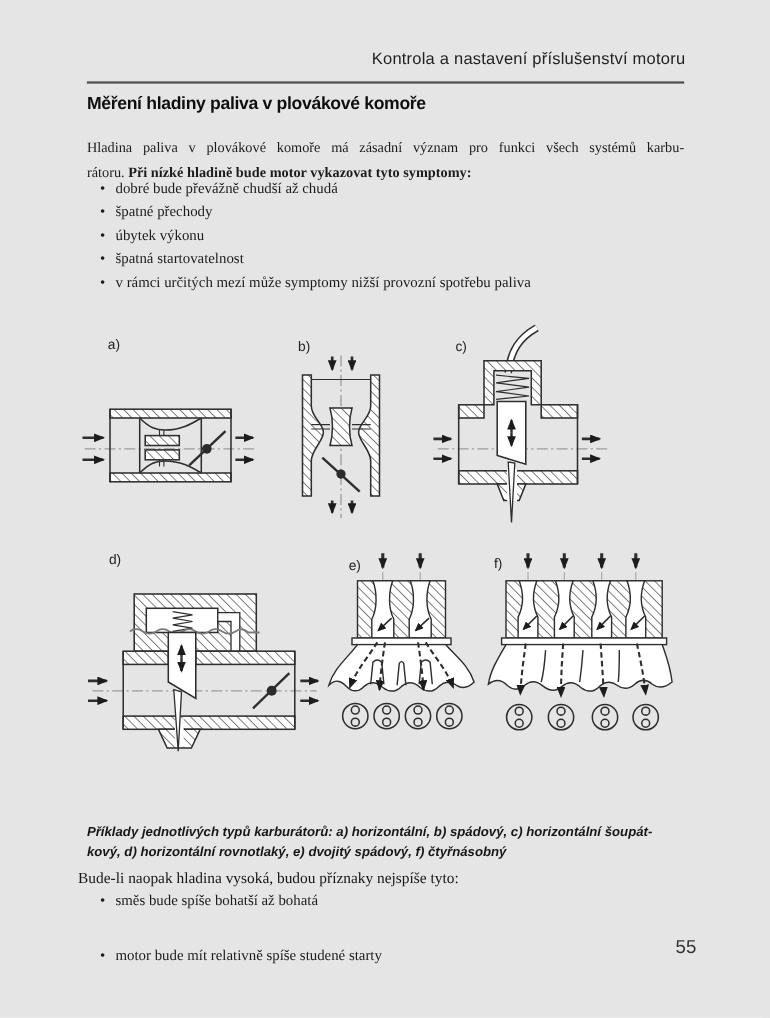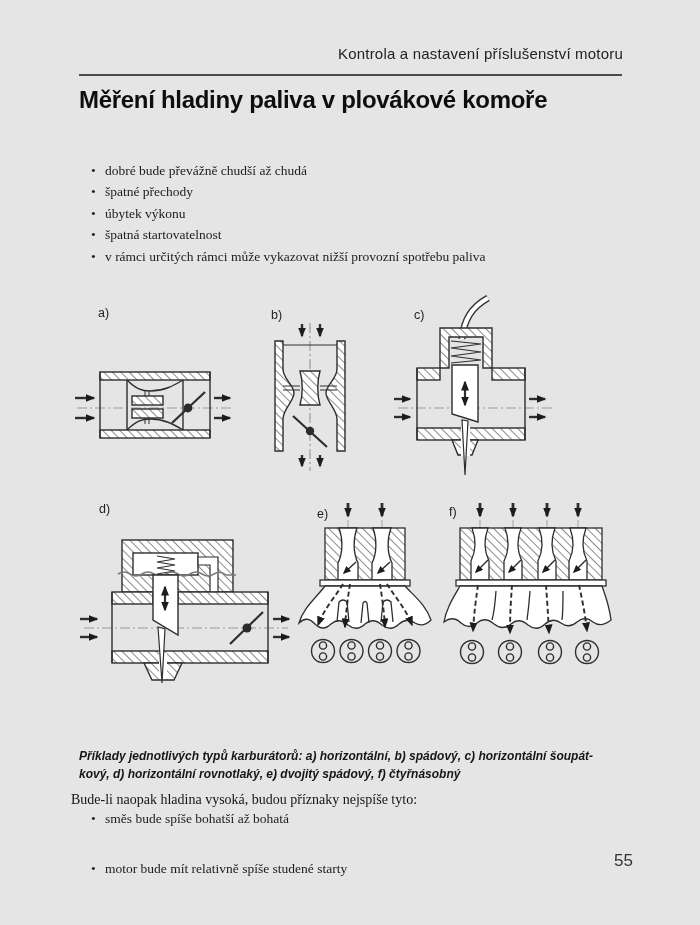--- a/index.html
+++ b/index.html
@@ -4,21 +4,21 @@
 <style>
   * { margin:0; padding:0; box-sizing:border-box; }
   body { background:#fff; font-family:"Liberation Serif", serif; }
   .page { position:relative; width:700px; height:925px; background:#e5e5e5; overflow:hidden; }
 
   .running-header { position:absolute; top:45px; right:77px; font-family:"Liberation Sans",sans-serif;
     font-size:15px; color:#222; letter-spacing:.2px; }
   .header-rule { position:absolute; top:74px; left:79px; width:543px; height:2px; background:#4b4b4b; }
 
   .page-title { position:absolute; top:86px; left:79px; font-family:"Liberation Sans",sans-serif;
-    font-weight:bold; font-size:24px; letter-spacing:-.3px; color:#0e0e0e; }
+    font-weight:bold; font-size:16px; letter-spacing:-.3px; color:#0e0e0e; }
 
   .intro { position:absolute; top:122px; left:79px; width:543px; font-size:13px; color:#1c1c1c; line-height:23px; }
   .intro-line1 { text-align:justify; text-align-last:justify; white-space:nowrap; }
   .intro b { font-weight:bold; }
 
   ul.symptoms { position:absolute; left:91px; list-style:none; font-size:13.5px; color:#1c1c1c; }
   ul.symptoms-low { top:160px; }
   ul.symptoms-low li { line-height:21.4px; }
   ul.symptoms-high { top:781px; }
   ul.symptoms-high li { line-height:24px;margin-top:26px; }
@@ -43,27 +43,31 @@
 </head>
 <body>
 
 <div class="page">
 
   <div class="running-header">Kontrola a nastavení příslušenství motoru</div>
   <div class="header-rule"></div>
 
   <h1 class="page-title">Měření hladiny paliva v plovákové komoře</h1>
 
+  <div class="intro">
+    <div class="intro-line1">Hladina paliva v plovákové komoře má zásadní význam pro funkci všech systémů karbu-</div>
+    <div class="intro-line2"><span>rátoru. </span><b>Při nízké hladině bude motor vykazovat tyto symptomy:</b></div>
+  </div>
 
   <ul class="symptoms symptoms-low">
     <li><span class="blt">•</span><span>dobré bude převážně chudší až chudá</span></li>
     <li><span class="blt">•</span><span>špatné přechody</span></li>
     <li><span class="blt">•</span><span>úbytek výkonu</span></li>
     <li><span class="blt">•</span><span>špatná startovatelnost</span></li>
-    <li><span class="blt">•</span><span>v rámci určitých rámci může vykazovat nižší provozní spotřebu paliva</span></li>
+    <li><span class="blt">•</span><span>v rámci určitých mezí může symptomy nižší provozní spotřebu paliva</span></li>
   </ul>
 
   <div class="figure">
     <span class="fig-label lab-a">a)</span>
     <span class="fig-label lab-b">b)</span>
     <span class="fig-label lab-c">c)</span>
     <span class="fig-label lab-d">d)</span>
     <span class="fig-label lab-e">e)</span>
     <span class="fig-label lab-f">f)</span>
 

